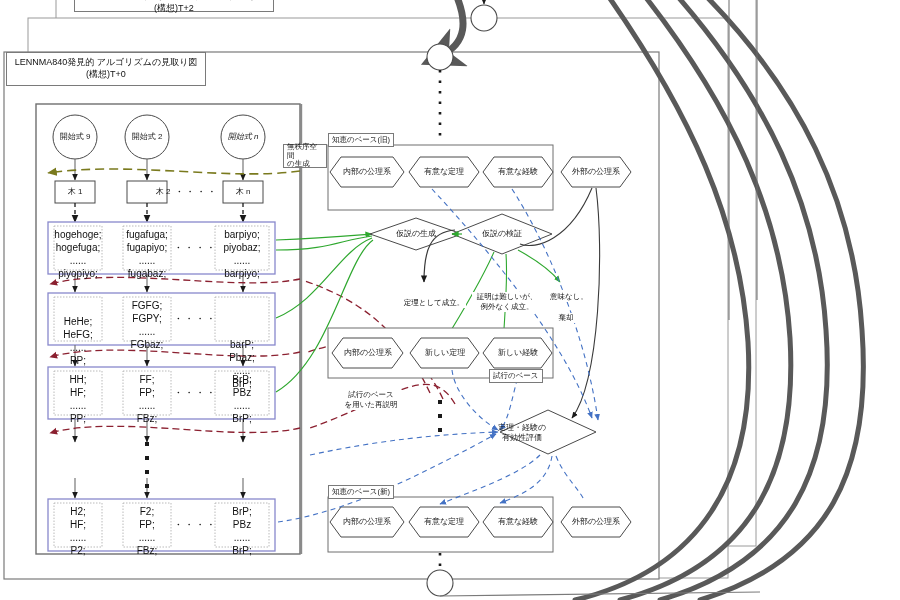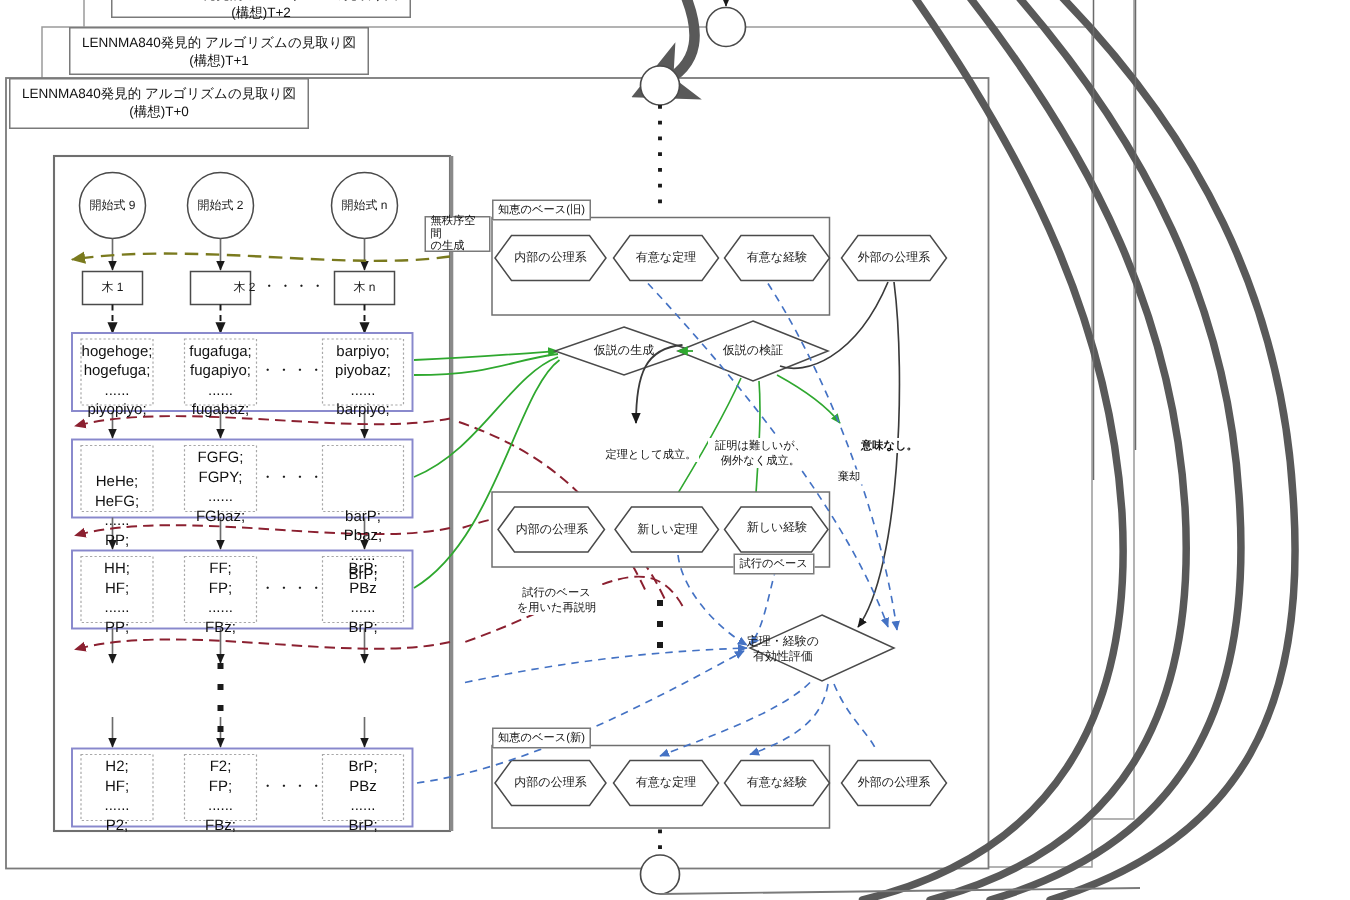--- a/index.html
+++ b/index.html
@@ -217,28 +217,26 @@
     <rect x="145" y="470" width="4" height="4"></rect>
         <rect x="145" y="484" width="4" height="4"></rect>
     <rect x="438" y="400" width="4" height="4"></rect>
         <rect x="438" y="414" width="4" height="4"></rect>
     <rect x="438" y="428" width="4" height="4"></rect>
   </g>
 </svg>
 
 <div class="titlebox" style="left:74px;top:-14px;width:200px;height:26px;">LENNMA840発見的
 アルゴリズムの見取り図(構想)T+2</div>
-<div class="titlebox" style="left:46px;top:18px;width:200px;height:32px;">LENNMA840発見的
-アルゴリズムの見取り図(構想)T+1</div>
 <div class="titlebox" style="left:6px;top:52px;width:200px;height:34px;text-align:center;">LENNMA840発見的
 アルゴリズムの見取り図(構想)T+0</div>
 
 <div class="lbl ctr" style="left:53px;top:130px;width:44px;height:14px;">開始式 9</div>
 <div class="lbl ctr" style="left:125px;top:130px;width:44px;height:14px;">開始式 2</div>
-<div class="lbl ctr" style="left:221px;top:130px;width:44px;height:14px;">開始式 n</div>
+<div class="lbl ctr" style="left:221px;top:130px;width:44px;height:14px;font-style:italic;">開始式 n</div>
 
 <div class="lbl ctr" style="left:55px;top:185px;width:40px;height:14px;">木 1</div>
 <div class="lbl ctr" style="left:127px;top:185px;width:40px;height:14px;padding-left:16px;">木 2</div>
 <div class="lbl ctr" style="left:223px;top:185px;width:40px;height:14px;">木 n</div>
 
 <div class="lbl ctr" style="left:168px;top:185px;width:54px;height:14px;font-size:10px;letter-spacing:-1px;">・ ・ ・ ・</div>
 <div class="lbl ctr" style="left:172px;top:241px;width:44px;height:14px;font-size:10px;letter-spacing:-1px;">・ ・ ・ ・</div>
 <div class="lbl ctr" style="left:172px;top:312px;width:44px;height:14px;font-size:10px;letter-spacing:-1px;">・ ・ ・ ・</div>
 <div class="lbl ctr" style="left:172px;top:386px;width:44px;height:14px;font-size:10px;letter-spacing:-1px;">・ ・ ・ ・</div>
 <div class="lbl ctr" style="left:172px;top:518px;width:44px;height:14px;font-size:10px;letter-spacing:-1px;">・ ・ ・ ・</div>
@@ -307,21 +305,21 @@
 
 <div class="lbl ctr" style="left:388px;top:227px;width:56px;height:14px;">仮説の生成</div>
 <div class="lbl ctr" style="left:474px;top:227px;width:56px;height:14px;">仮説の検証</div>
 <div class="lbl ctr" style="left:492px;top:422px;width:60px;height:22px;
      white-space:pre-line;line-height:1.2;">定理・経験の
 有効性評価</div>
 
 <div class="edge-note" style="left:402px;top:298px;width:64px;">定理として成立。</div>
 <div class="edge-note" style="left:472px;top:292px;width:70px;">証明は難しいが、
 例外なく成立。</div>
-<div class="edge-note" style="left:568px;top:292px;width:50px;font-weight:bold;">意味なし。</div>
+<div class="edge-note" style="left:544px;top:292px;width:50px;">意味なし。</div>
 <div class="edge-note" style="left:546px;top:313px;width:40px;">棄却</div>
 <div class="edge-note" style="left:334px;top:390px;width:74px;">試行のベース
 を用いた再説明</div>
 
 <div class="tagbox" style="left:489px;top:369px;">試行のベース</div>
 <div class="lbl ctr" style="left:336px;top:346px;width:64px;height:14px;">内部の公理系</div>
 <div class="lbl ctr" style="left:413px;top:346px;width:64px;height:14px;">新しい定理</div>
 <div class="lbl ctr" style="left:486px;top:346px;width:64px;height:14px;font-family:Liberation Mono, monospace;">新しい経験</div>
 
 <div class="tagbox" style="left:328px;top:485px;">知恵のベース(新)</div>

